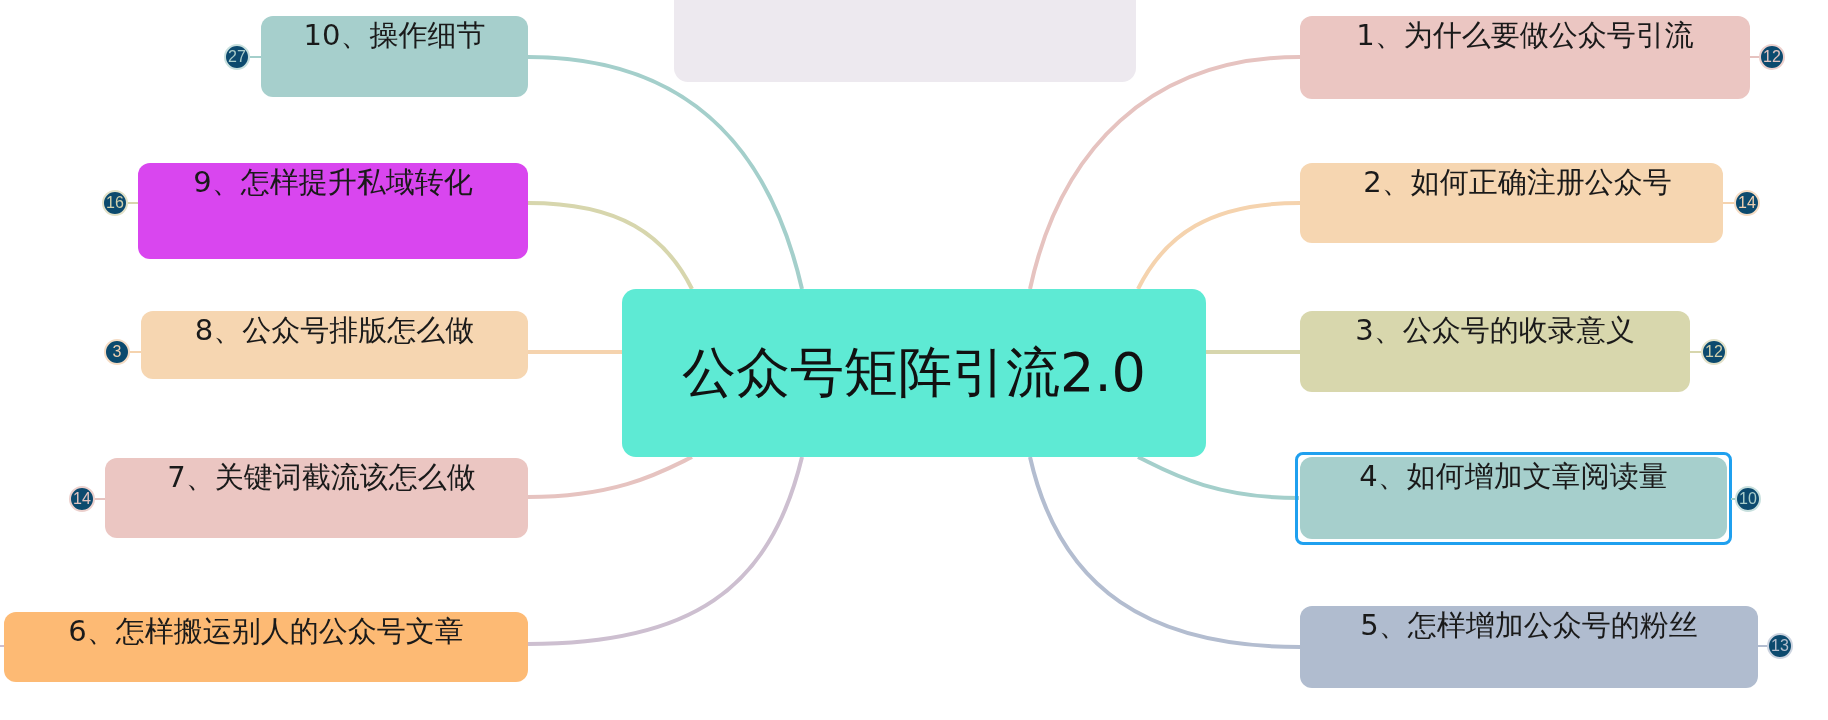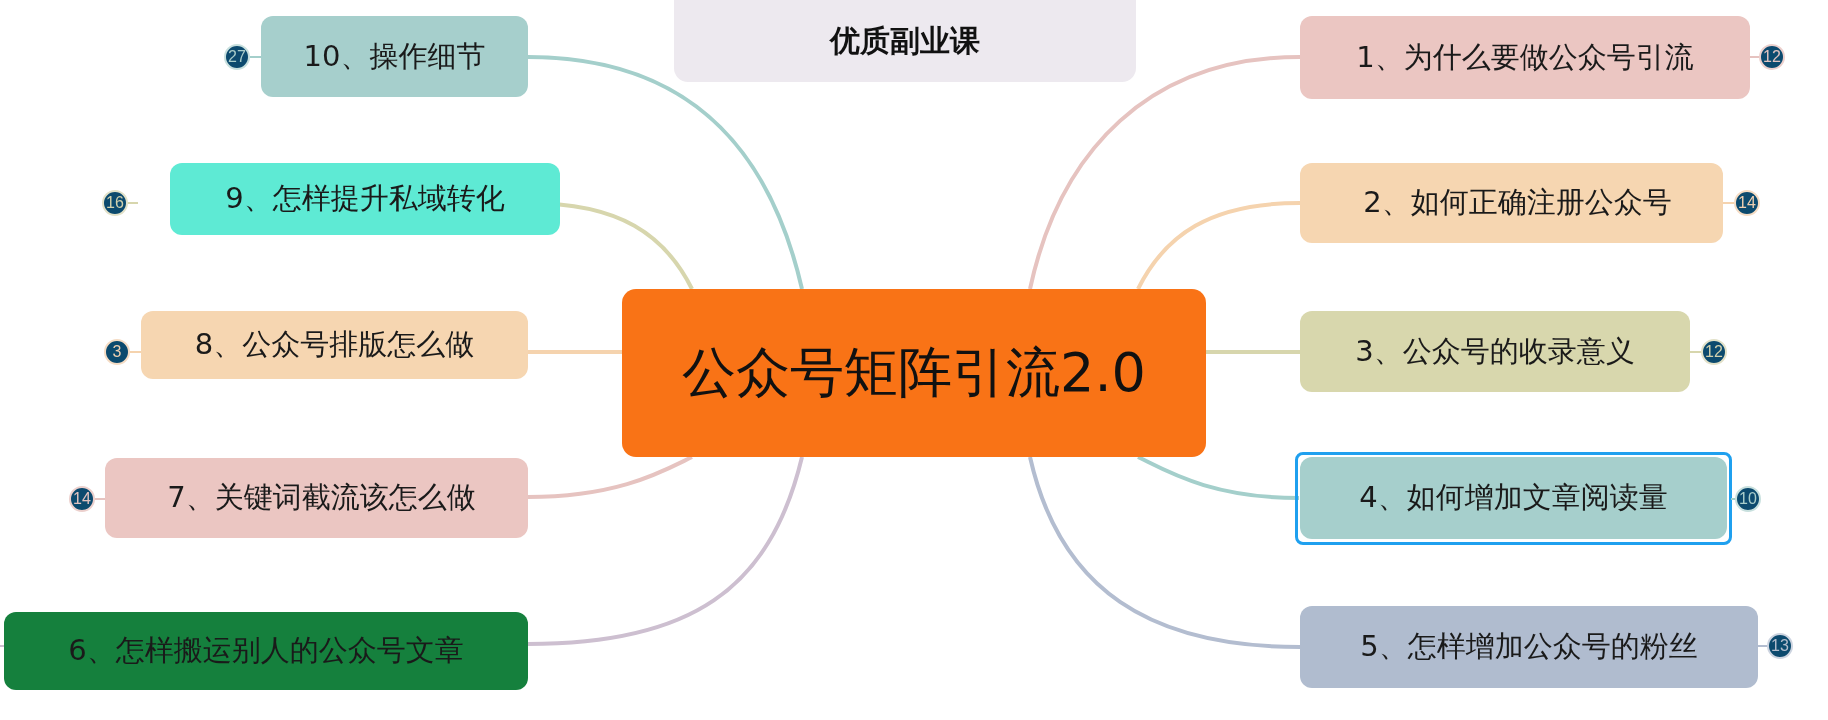--- a/index.html
+++ b/index.html
@@ -5,37 +5,37 @@
   html, body { margin:0; padding:0; }
   body {
     width:1828px; height:720px; position:relative; overflow:hidden;
     background:#ffffff;
     font-family:"DejaVu Sans","Liberation Sans",sans-serif;
   }
   svg.links { position:absolute; left:0; top:0; width:1828px; height:720px; pointer-events:none; }
   .node {
     position:absolute; box-sizing:border-box;
     border-radius:12px;
-    display:flex; align-items:center; justify-content:center;
+    display:flex; justify-content:center;
     color:#1a1a1a; font-size:29px; white-space:nowrap;
     cursor:pointer;
   }
   .badge {
     position:absolute; box-sizing:border-box;
     width:26px; height:26px; border-radius:50%;
     border:2px solid; background:#0c4a6e;
     display:flex; align-items:center; justify-content:center;
     font-size:16px; font-family:"Liberation Sans",sans-serif;
     transform:translate(-50%,-50%);
     cursor:pointer;
   }
   .badge-stub { position:absolute; height:2px; transform:translateY(-50%); }
   .center {
     position:absolute; left:622px; top:289px; width:584px; height:168px;
-    background:#f97316; border-radius:14px;
+    background:#5eead4; border-radius:14px;
     display:flex; align-items:center; justify-content:center;
     font-size:54px; color:#111; cursor:pointer;
   }
   .banner {
     position:absolute; left:674px; top:0px; width:462px; height:82px;
     background:#ede9ef; border-radius:0 0 14px 14px;
     display:flex; align-items:center; justify-content:center;
     font-size:30px; font-weight:bold; color:#111;
     font-family:"Liberation Sans","DejaVu Sans",sans-serif;
   }
@@ -60,21 +60,20 @@
   <path d="M802,289 C770,150 690,57 528,57" stroke="#a4cfcb" stroke-width="4" fill="none"></path>
   <path d="M692,289 C665,235 620,203 528,203" stroke="#d7d6ad" stroke-width="4" fill="none"></path>
   <path d="M622,352 L528,352" stroke="#f5d3ae" stroke-width="4" fill="none"></path>
   <path d="M692,457 C665,470 620,497 528,497" stroke="#e6c3c0" stroke-width="4" fill="none"></path>
   <path d="M802,457 C770,590 690,644 528,644" stroke="#cdbfd0" stroke-width="4" fill="none"></path>
 
   <path d="M0,646 L5,646" stroke="#cdbfd0" stroke-width="2" fill="none"></path>
 </svg>
 
 <div class="banner">
-  <span>优质副业课</span>
 </div>
 
 <div class="center">
   <span>公众号矩阵引流2.0</span>
 </div>
 
 <div class="node" style="left:1300px;top:16px;width:450px;height:83px;background:#ebc6c2;">
   <span>1、为什么要做公众号引流</span>
 </div>
 <div class="badge-stub" style="left:1750px;top:57px;width:10px;background:#e6c3c0;"></div>
@@ -116,21 +115,21 @@
 </div>
 
 <div class="node" style="left:261px;top:16px;width:267px;height:81px;background:#a6cfcc;">
   <span>10、操作细节</span>
 </div>
 <div class="badge-stub" style="left:250px;top:57px;width:11px;background:#a4cfcb;"></div>
 <div class="badge" style="left:237px;top:57px;border-color:#c8e0de;color:#a9cdca;">
   <span>27</span>
 </div>
 
-<div class="node" style="left:138px;top:163px;width:390px;height:72px;background:#5eead4;margin-left:32px;">
+<div class="node" style="left:138px;top:163px;width:390px;height:96px;background:#d946ef;">
   <span>9、怎样提升私域转化</span>
 </div>
 <div class="badge-stub" style="left:128px;top:203px;width:10px;background:#d7d6ad;"></div>
 <div class="badge" style="left:115px;top:203px;border-color:#e2e1c8;color:#d2d1ad;justify-content:center;">
   <span>16</span>
 </div>
 
 <div class="node" style="left:141px;top:311px;width:387px;height:68px;background:#f6d6b1;">
   <span>8、公众号排版怎么做</span>
 </div>
@@ -140,15 +139,15 @@
 </div>
 
 <div class="node" style="left:105px;top:458px;width:423px;height:80px;background:#ebc6c2;padding-left:10px;">
   <span>7、关键词截流该怎么做</span>
 </div>
 <div class="badge-stub" style="left:95px;top:499px;width:10px;background:#e6c3c0;"></div>
 <div class="badge" style="left:82px;top:499px;border-color:#ecd0cd;color:#e2c3c0;">
   <span>14</span>
 </div>
 
-<div class="node" style="left:4px;top:612px;width:524px;height:78px;background:#15803d;">
+<div class="node" style="left:4px;top:612px;width:524px;height:70px;background:#fdba74;">
   <span>6、怎样搬运别人的公众号文章</span>
 </div>
 
 </body></html>

